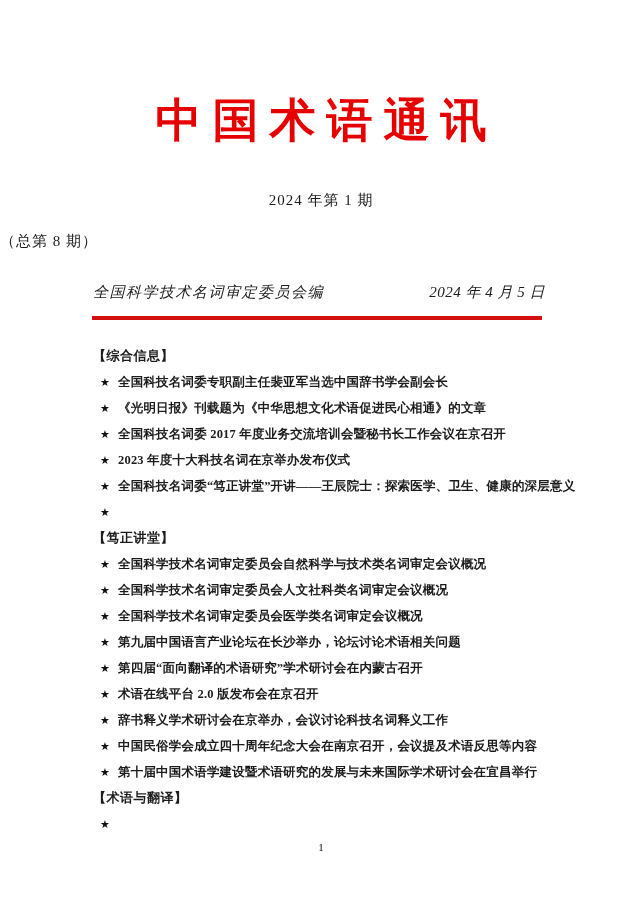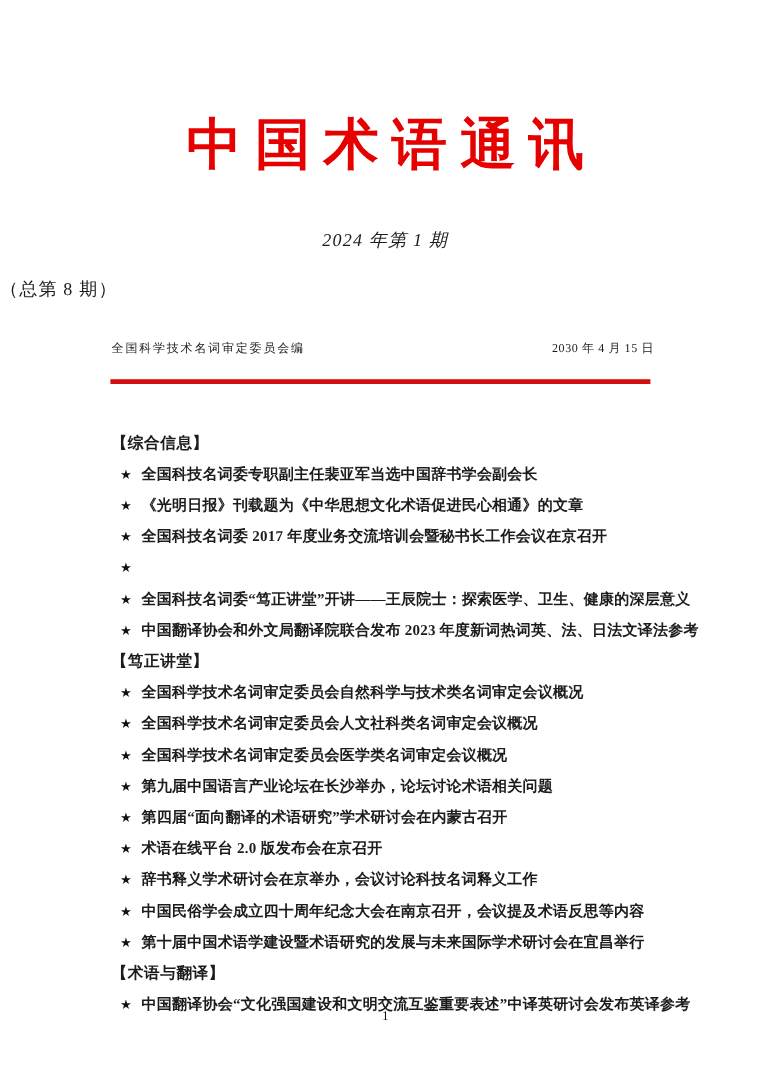--- a/index.html
+++ b/index.html
@@ -16,40 +16,41 @@
   .title {
     position: absolute; top: 90px; left: 0; right: 0;
     text-align: center;
     font-size: 46px; font-weight: bold;
     color: #e60000;
     letter-spacing: 11px; text-indent: 11px;
     white-space: nowrap;
   }
   .issue-line {
     position: absolute; top: 191px; left: 0; right: 0;
-    text-align: center; font-size: 15px; letter-spacing: 1px; font-style: italic;
+    text-align: center; font-size: 15px; letter-spacing: 1px;
   }
   .total-issue-line {
     position: absolute; top: 232px; left: 0; right: 0;
     text-align: left; font-size: 15px; letter-spacing: 1px;
   }
   .pub-row {
     position: absolute; top: 283px; left: 93px; right: 97px;
     display: flex; justify-content: space-between; align-items: baseline;
-    font-size: 10px;
+    font-size: 15px;
+    font-style: italic;
   }
   .pub-row .publisher { letter-spacing: 1.5px; }
   .pub-row .pub-date { letter-spacing: 0.5px; }
   .rule {
     position: absolute; top: 316px; left: 92px; right: 100px;
     height: 4px; background: #d40f0f;
   }
 
   .toc {
-    position: absolute; top: 343px; left: 93px; right: 42px; margin-top: 13px;
+    position: absolute; top: 343px; left: 93px; right: 42px;
   }
   .row {
     height: 26px;
     display: flex; align-items: center;
     white-space: nowrap;
     font-size: 12.5px;
   }
   .row.header { font-weight: bold; font-size: 13px; letter-spacing: 0.5px; }
   .row.item .star {
     margin-left: 7px;
@@ -71,21 +72,21 @@
 <div class="page">
 
   <div class="title">中国术语通讯</div>
 
   <div class="issue-line">2024 年第 1 期</div>
 
   <div class="total-issue-line">（总第 8 期）</div>
 
   <div class="pub-row">
     <span class="publisher">全国科学技术名词审定委员会编</span>
-    <span class="pub-date">2030 年 4 月 15 日</span>
+    <span class="pub-date">2024 年 4 月 5 日</span>
   </div>
 
   <div class="rule"></div>
 
   <div class="toc">
 
     <div class="row header">【综合信息】</div>
 
     <div class="row item">
       <span class="star">★</span>
@@ -94,28 +95,28 @@
     <div class="row item">
       <span class="star">★</span>
       <span class="text">《光明日报》刊载题为《中华思想文化术语促进民心相通》的文章</span>
     </div>
     <div class="row item">
       <span class="star">★</span>
       <span class="text">全国科技名词委 2017 年度业务交流培训会暨秘书长工作会议在京召开</span>
     </div>
     <div class="row item">
       <span class="star">★</span>
+      <span class="text">2023 年度十大科技名词在京举办发布仪式</span>
     </div>
     <div class="row item">
       <span class="star">★</span>
       <span class="text">全国科技名词委“笃正讲堂”开讲——王辰院士：探索医学、卫生、健康的深层意义</span>
     </div>
     <div class="row item">
       <span class="star">★</span>
-      <span class="text">中国翻译协会和外文局翻译院联合发布 2023 年度新词热词英、法、日法文译法参考</span>
     </div>
 
     <div class="row header">【笃正讲堂】</div>
 
     <div class="row item">
       <span class="star">★</span>
       <span class="text">全国科学技术名词审定委员会自然科学与技术类名词审定会议概况</span>
     </div>
     <div class="row item">
       <span class="star">★</span>
@@ -147,20 +148,19 @@
     </div>
     <div class="row item">
       <span class="star">★</span>
       <span class="text">第十届中国术语学建设暨术语研究的发展与未来国际学术研讨会在宜昌举行</span>
     </div>
 
     <div class="row header">【术语与翻译】</div>
 
     <div class="row item">
       <span class="star">★</span>
-      <span class="text">中国翻译协会“文化强国建设和文明交流互鉴重要表述”中译英研讨会发布英译参考</span>
     </div>
 
   </div>
 
   <div class="page-number">1</div>
 
 </div>
 
 </body></html>

